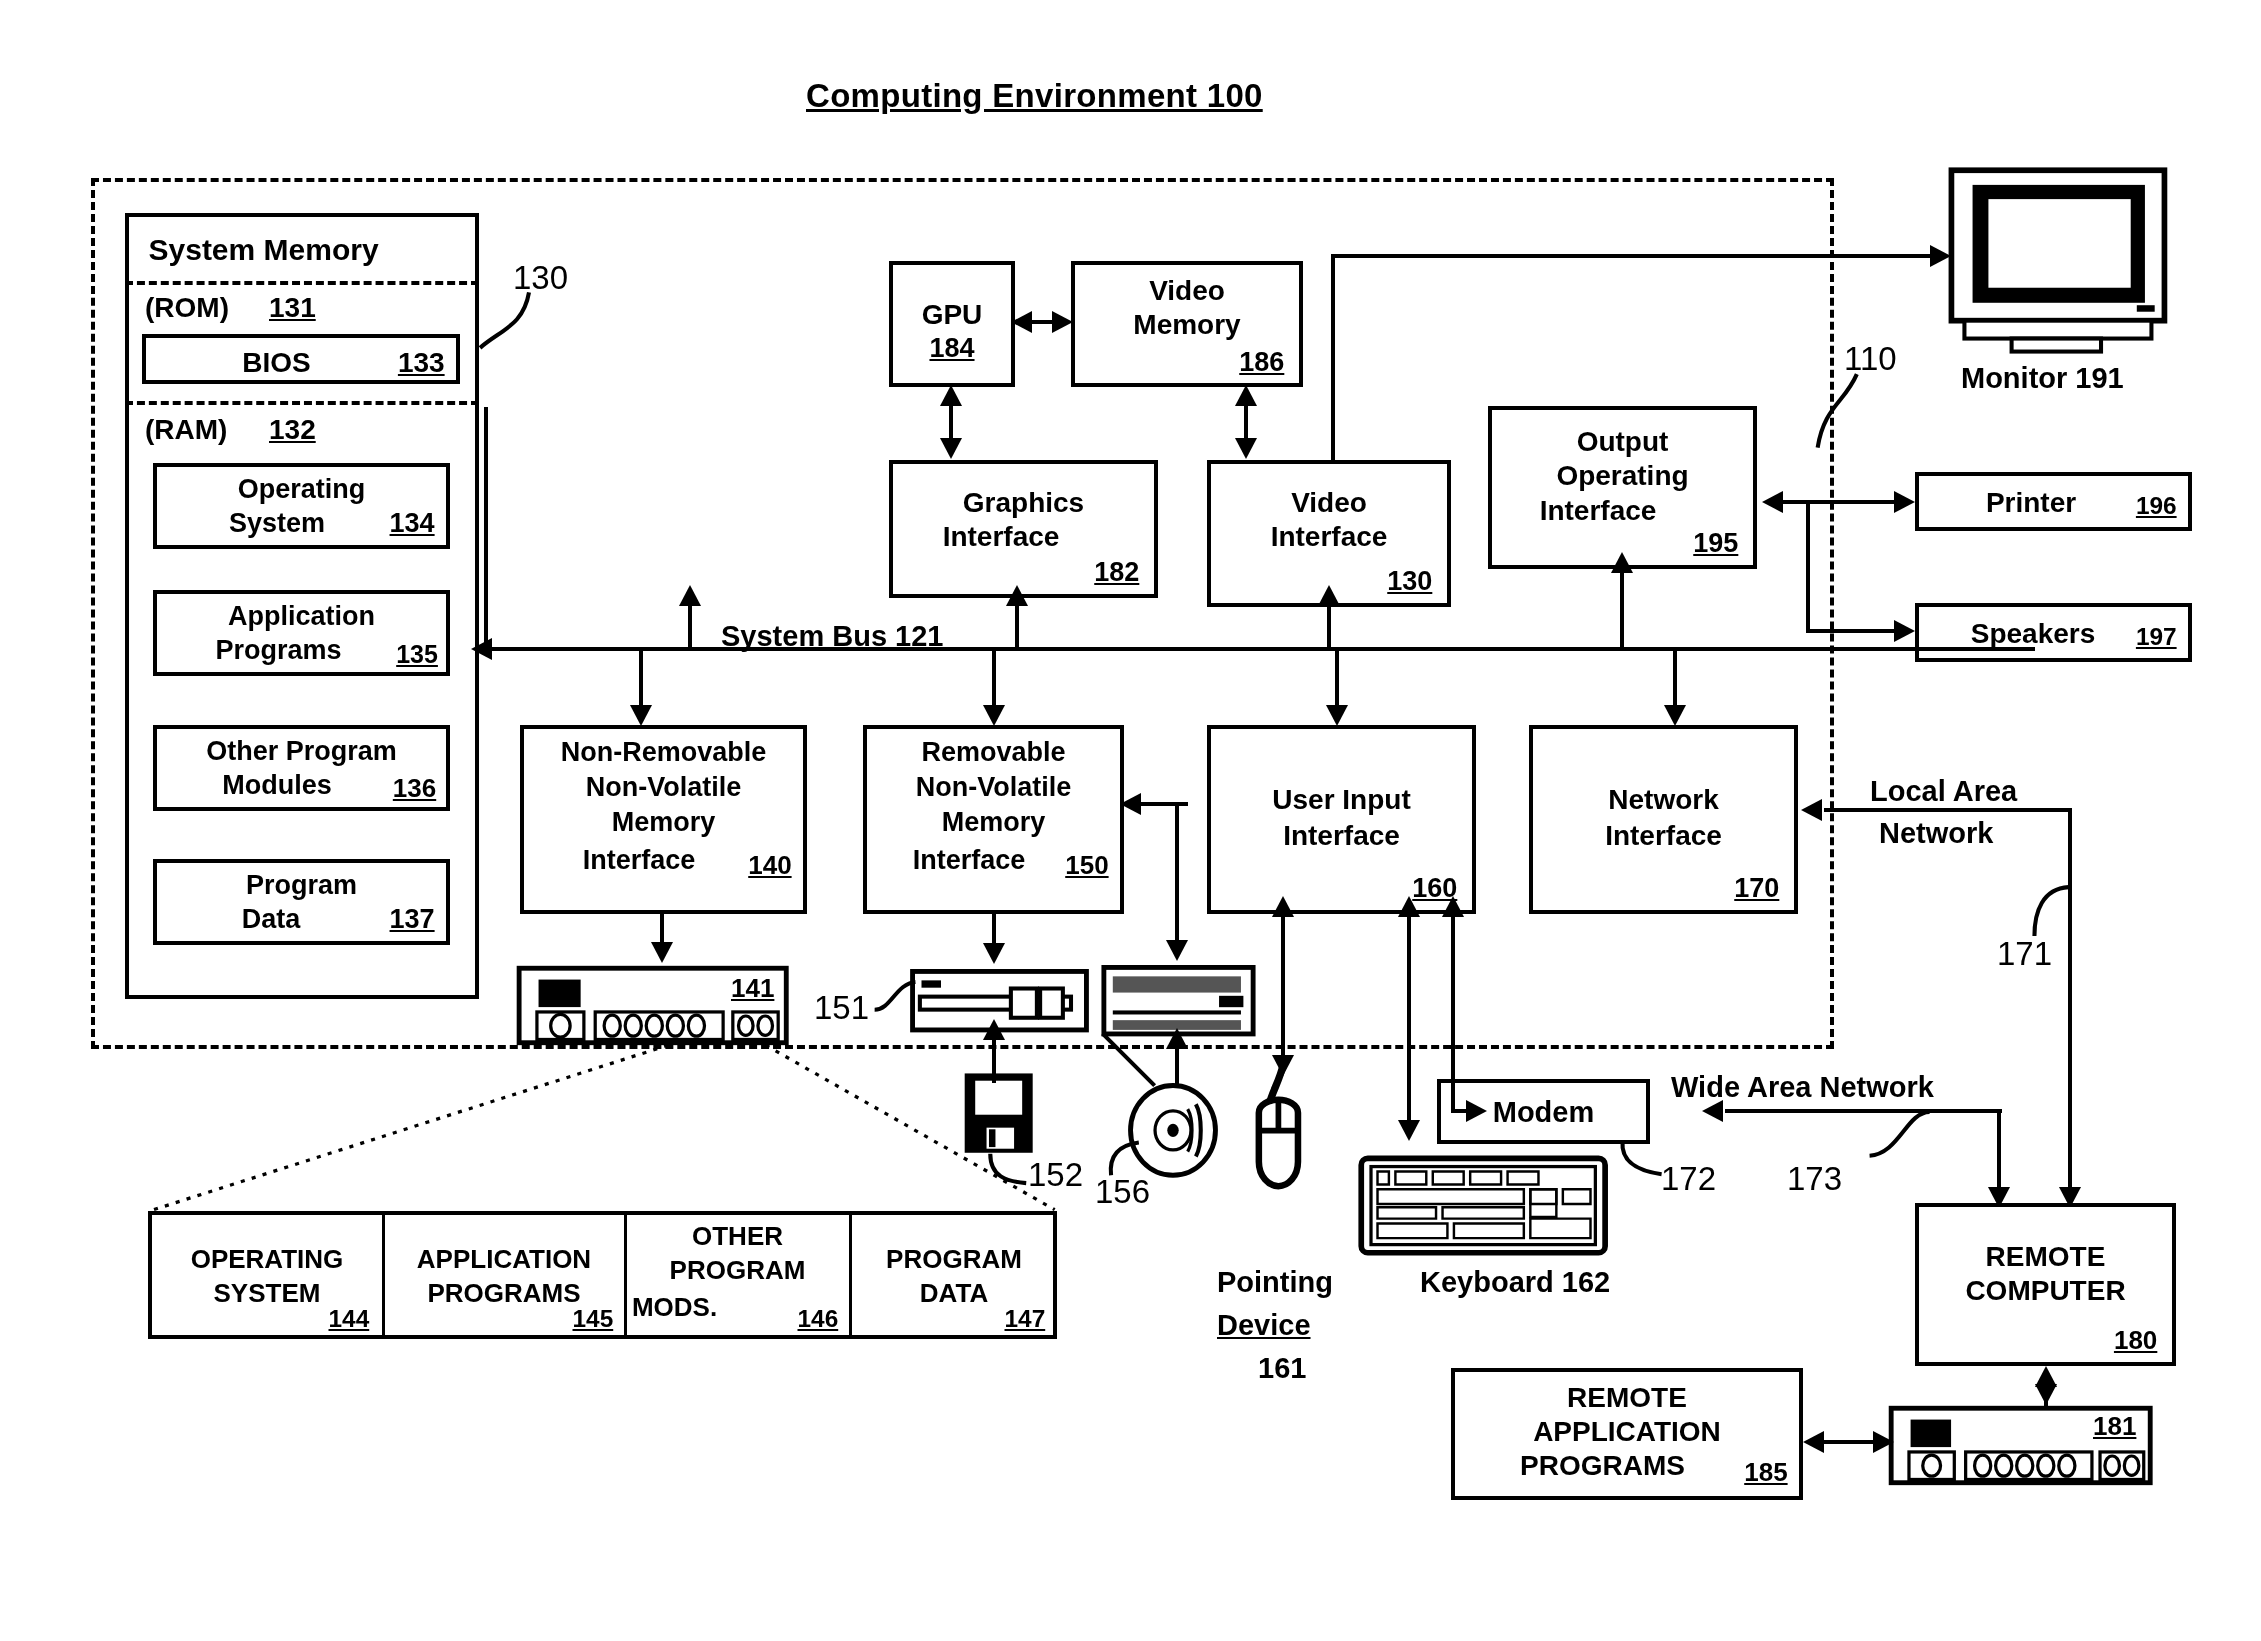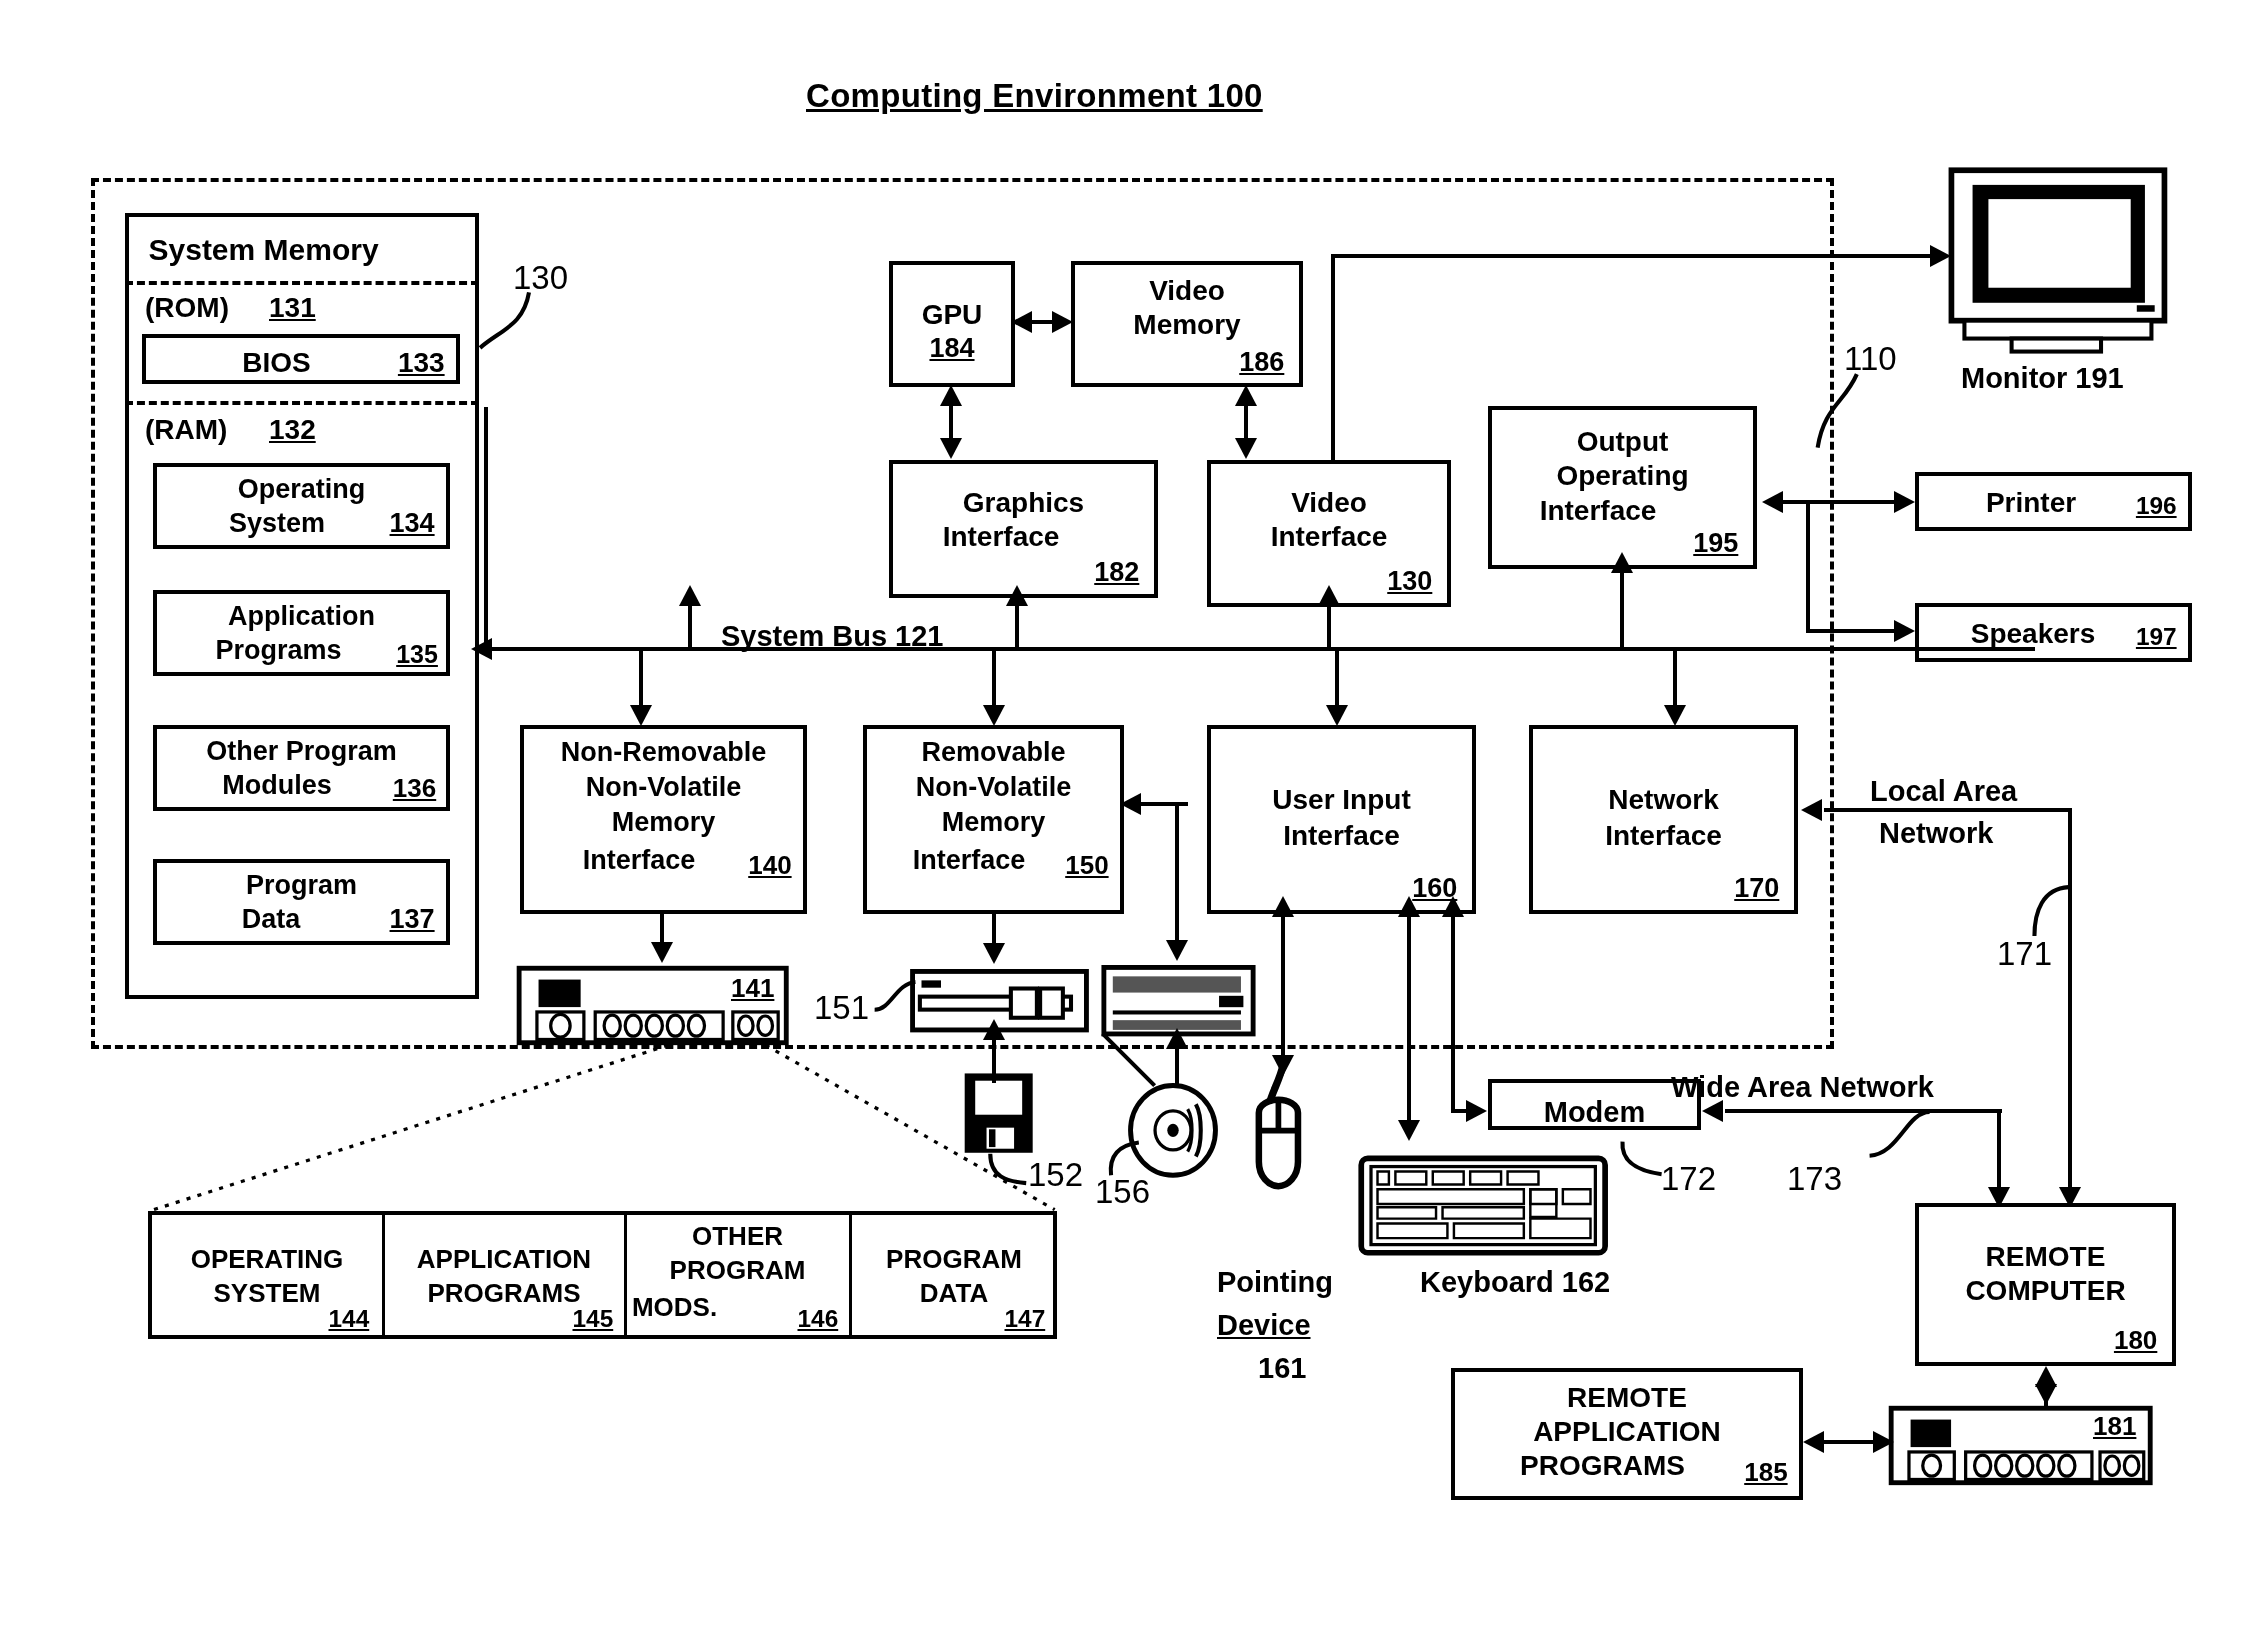--- a/index.html
+++ b/index.html
@@ -373,21 +373,21 @@
       <path d="M212,78 h74 v24 h-74 z"></path>
       <path d="M24,84 h86 v18 h-86 z"></path>
       <path d="M118,84 h86 v18 h-86 z"></path>
     </g>
   </svg>
   <div class="lbl" style="left:1420px;top:1266px;font-size:29px;">Keyboard 162</div>
   <div class="vl" style="left:1407px;top:914px;width:4.1px;height:216px;"></div>
   <div class="arrU" style="left:1398px;top:896px;"></div>
   <div class="arrD" style="left:1398px;top:1120px;"></div>
 
-  <div class="box" style="left:1488px;top:1079px;width:213px;height:51px;text-decoration:underline;">
+  <div class="box" style="left:1437px;top:1079px;width:213px;height:65px;text-decoration:underline;">
     <div class="t" style="top:13px;font-size:29px;">Modem</div>
   </div>
   <div class="num" style="left:1661px;top:1160px;font-size:33px;">172</div>
   <svg style="left:1616px;top:1140px;width:57px;height:49px;" viewBox="0 0 70 60" width="57" height="49">
     <path d="M8,2 C6,28 28,38 56,42" stroke="#000" stroke-width="5" fill="none"></path>
   </svg>
 
   <div class="vl" style="left:1451px;top:914px;width:4.1px;height:195px;"></div>
   <div class="arrU" style="left:1442px;top:896px;"></div>
   <div class="hl" style="left:1451px;top:1109px;width:18px;"></div>

